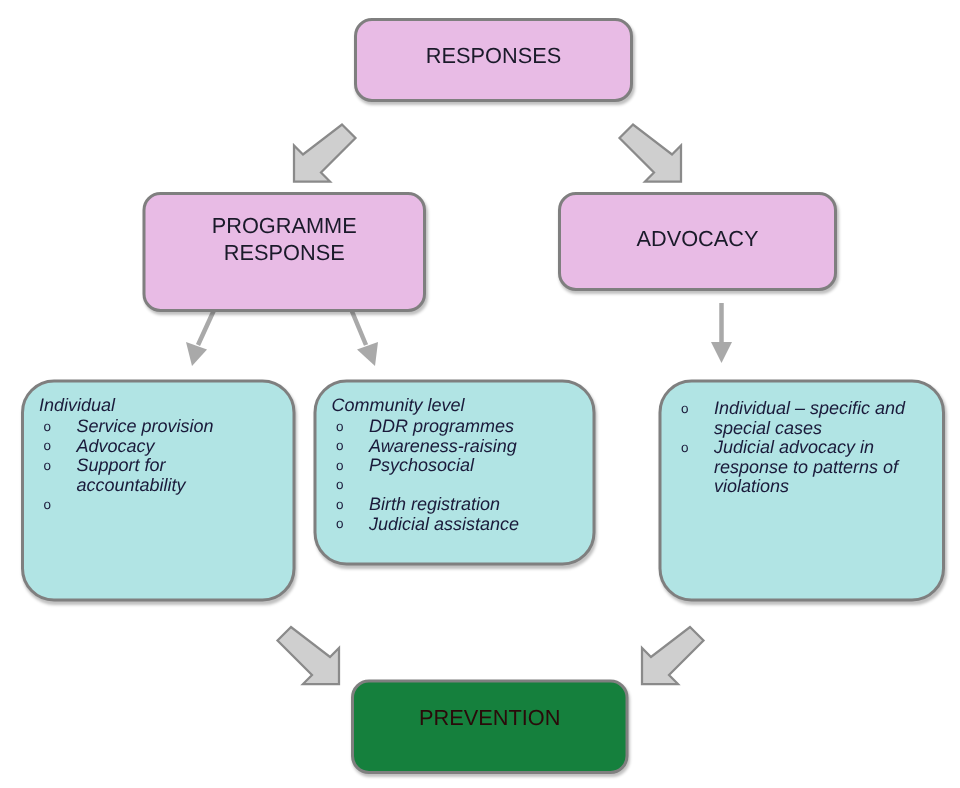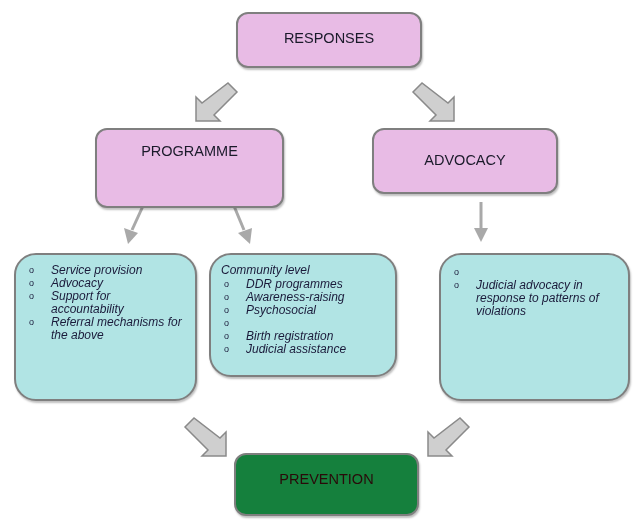--- a/index.html
+++ b/index.html
@@ -41,44 +41,45 @@
   </g>
 </svg>
 
 <div class="box pink" style="left:236px;top:12px;width:186px;height:56px;">
   <div class="title" style="top:15px;">RESPONSES</div>
 </div>
 
 <div class="box pink" style="left:95px;top:128px;width:189px;height:80px;">
   <div class="title" style="top:12px;">
     <div>PROGRAMME</div>
+    <div>RESPONSE</div>
   </div>
 </div>
 
 <div class="box pink" style="left:372px;top:128px;width:186px;height:66px;">
   <div class="title" style="top:21px;">ADVOCACY</div>
 </div>
 
 <div class="box cyan" style="left:14px;top:253px;width:183px;height:148px;">
   <div class="list" style="left:10px;top:9px;width:165px;">
+    <div class="head">Individual</div>
     <div class="li">
         <span class="bul">o</span>
         <span>Service provision</span>
       </div>
     <div class="li">
         <span class="bul">o</span>
         <span>Advocacy</span>
       </div>
     <div class="li">
         <span class="bul">o</span>
         <span style="width:100px;">Support for accountability</span>
       </div>
     <div class="li">
         <span class="bul">o</span>
-        <span>Referral mechanisms for the above</span>
       </div>
   </div>
 </div>
 
 <div class="box cyan" style="left:209px;top:253px;width:188px;height:124px;">
   <div class="list" style="left:10px;top:9px;width:172px;">
     <div class="head">Community level</div>
     <div class="li">
         <span class="bul">o</span>
         <span>DDR programmes</span>
@@ -102,20 +103,21 @@
         <span class="bul">o</span>
         <span>Judicial assistance</span>
       </div>
   </div>
 </div>
 
 <div class="box cyan" style="left:439px;top:253px;width:191px;height:148px;">
   <div class="list" style="left:10px;top:11px;width:175px;">
     <div class="li">
         <span class="bul">o</span>
+        <span>Individual – specific and special cases</span>
       </div>
     <div class="li">
         <span class="bul">o</span>
         <span>Judicial advocacy in response to patterns of violations</span>
       </div>
   </div>
 </div>
 
 <div class="box red" style="left:234px;top:453px;width:185px;height:63px;">
   <div class="title" style="top:15px;color:#2a0a0a;">PREVENTION</div>

